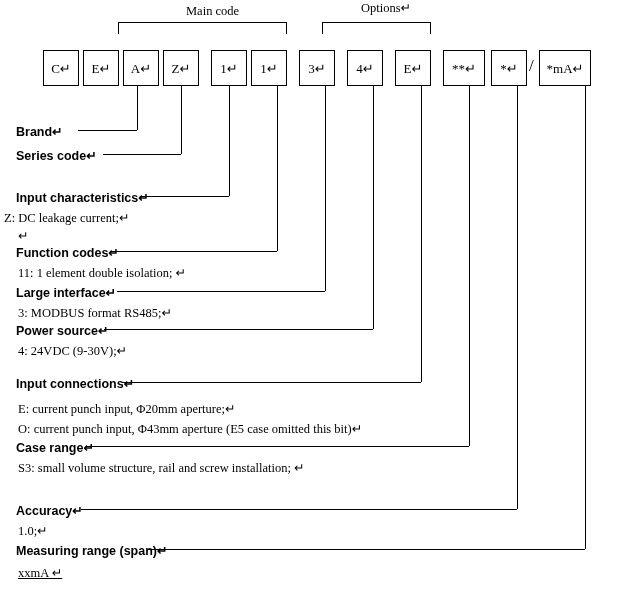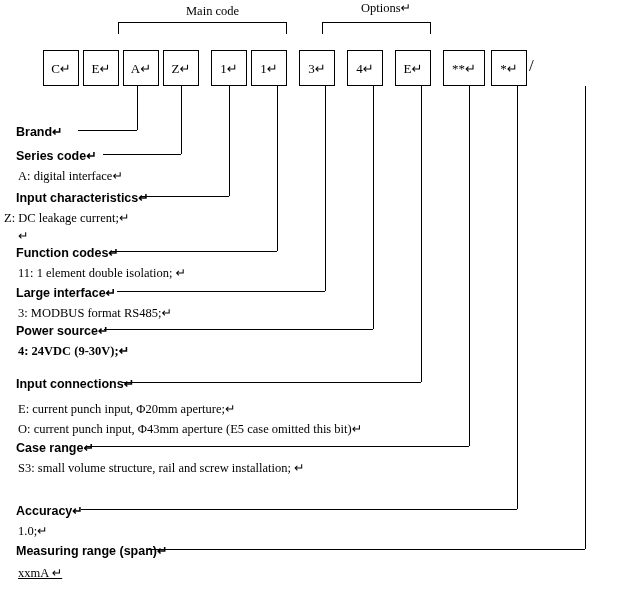--- a/index.html
+++ b/index.html
@@ -121,20 +121,23 @@
   </div>
   <div class="code-box" style="left:395px; width:36px;">
     <span>E↵</span>
   </div>
   <div class="code-box" style="left:443px; width:42px;">
     <span>**↵</span>
   </div>
   <div class="code-box" style="left:491px; width:36px;">
     <span>*↵</span>
   </div>
+  <div class="code-box" style="left:539px; width:52px;">
+    <span>*mA↵</span>
+  </div>
 
   <div class="slash" style="left:529px; top:56px;">/</div>
 
   <div class="vline" style="left:137px; top:86px; height:44px;"></div>
   <div class="hline" style="left:78px; top:130px; width:59px;"></div>
 
   <div class="vline" style="left:181px; top:86px; height:68px;"></div>
   <div class="hline" style="left:103px; top:154px; width:78px;"></div>
 
   <div class="vline" style="left:229px; top:86px; height:110px;"></div>
@@ -157,34 +160,33 @@
 
   <div class="vline" style="left:517px; top:86px; height:423px;"></div>
   <div class="hline" style="left:81px; top:509px; width:436px;"></div>
 
   <div class="vline" style="left:585px; top:86px; height:463px;"></div>
   <div class="hline" style="left:148px; top:549px; width:437px;"></div>
 
   <div class="legend-title" style="left:16px; top:124px;">Brand↵</div>
 
   <div class="legend-title" style="left:16px; top:148px;">Series code↵</div>
-  <div class="legend-desc" style="left:18px; top:168px;">A: digital  interface↵</div>
 
   <div class="legend-title" style="left:16px; top:190px;">Input characteristics↵</div>
   <div class="legend-desc" style="left:4px; top:210px;">Z: DC leakage  current;↵</div>
   <div class="legend-desc" style="left:18px; top:228px;">↵</div>
 
   <div class="legend-title" style="left:16px; top:245px;">Function codes↵</div>
   <div class="legend-desc" style="left:18px; top:265px;">11: 1 element  double isolation;    ↵</div>
 
   <div class="legend-title" style="left:16px; top:285px;">Large interface↵</div>
   <div class="legend-desc" style="left:18px; top:305px;">3: MODBUS format RS485;↵</div>
 
   <div class="legend-title" style="left:16px; top:323px;">Power source↵</div>
-  <div class="legend-desc" style="left:18px; top:343px;font-weight:bold;">4: 24VDC (9-30V);↵</div>
+  <div class="legend-desc" style="left:18px; top:343px;">4: 24VDC (9-30V);↵</div>
 
   <div class="legend-title" style="left:16px; top:376px;">Input connections↵</div>
   <div class="legend-desc" style="left:18px; top:401px;">E: current punch input, Φ20mm aperture;↵</div>
   <div class="legend-desc" style="left:18px; top:421px;">O: current punch input, Φ43mm aperture (E5 case omitted this bit)↵</div>
 
   <div class="legend-title" style="left:16px; top:440px;">Case range↵</div>
   <div class="legend-desc" style="left:18px; top:460px;">S3: small volume structure, rail and screw installation;    ↵</div>
 
   <div class="legend-title" style="left:16px; top:503px;">Accuracy↵</div>
   <div class="legend-desc" style="left:18px; top:523px;">1.0;↵</div>

